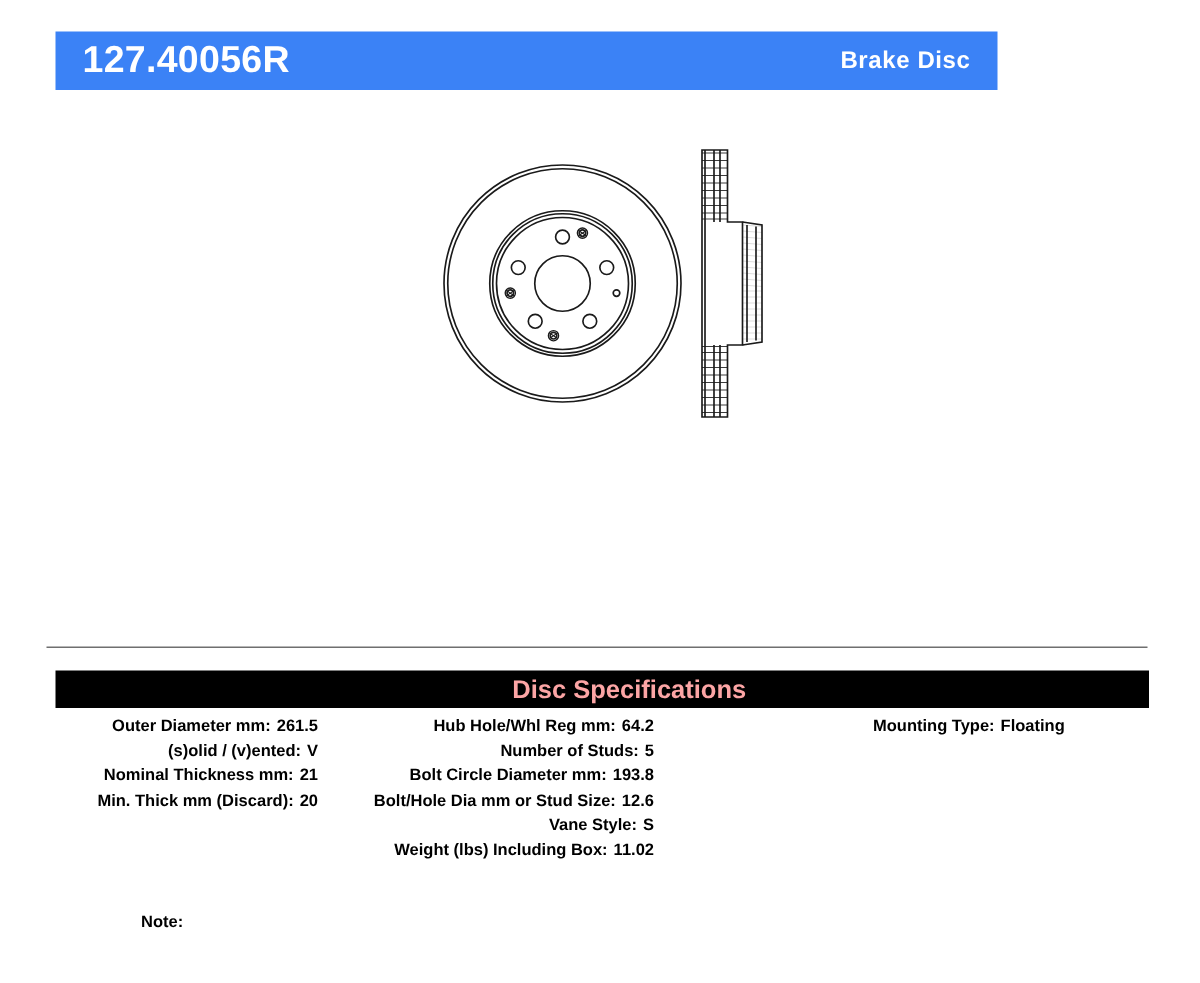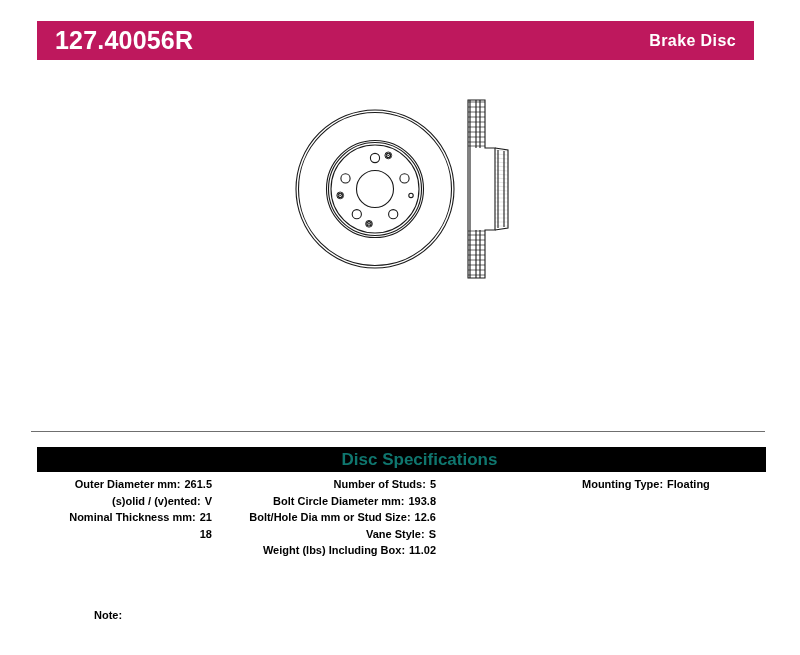--- a/index.html
+++ b/index.html
@@ -14,23 +14,23 @@
     font-family: "Liberation Sans", sans-serif;
     color: #000000;
     overflow: hidden;
   }
 
   
   #header-bar {
     position: absolute;
     left: 37px;
     top: 21px;
-    width: 717px;
+    width: 628px;
     height: 39px;
-    background: #be185d;
+    background: #3b82f6;
     display: flex;
     align-items: center;
     justify-content: space-between;
     box-sizing: border-box;
     padding: 0 18px 0 18px;
   }
   #part-number {
     color: #ffffff;
     font-size: 25px;
     font-weight: bold;
@@ -75,21 +75,21 @@
     left: 37px;
     top: 447px;
     width: 729px;
     height: 25px;
     background: #000000;
     display: flex;
     align-items: center;
     justify-content: center;
   }
   #spec-header-title {
-    color: #0f766e;
+    color: #fca5a5;
     font-size: 17px;
     font-weight: bold;
     line-height: 1;
     margin-left: 36px;
   }
 
   
   #spec-body {
     position: absolute;
     left: 0;
@@ -230,25 +230,30 @@
     </div>
     <div class="spec-row">
       <span class="spec-label">(s)olid / (v)ented:</span>
       <span class="spec-value">V</span>
     </div>
     <div class="spec-row">
       <span class="spec-label">Nominal Thickness mm:</span>
       <span class="spec-value">21</span>
     </div>
     <div class="spec-row">
-      <span class="spec-value">18</span>
+      <span class="spec-label">Min. Thick mm (Discard):</span>
+      <span class="spec-value">20</span>
     </div>
   </div>
 
   <div class="spec-col" id="spec-col-2">
+    <div class="spec-row">
+      <span class="spec-label">Hub Hole/Whl Reg mm:</span>
+      <span class="spec-value">64.2</span>
+    </div>
     <div class="spec-row">
       <span class="spec-label">Number of Studs:</span>
       <span class="spec-value">5</span>
     </div>
     <div class="spec-row">
       <span class="spec-label">Bolt Circle Diameter mm:</span>
       <span class="spec-value">193.8</span>
     </div>
     <div class="spec-row">
       <span class="spec-label">Bolt/Hole Dia mm or Stud Size:</span>

